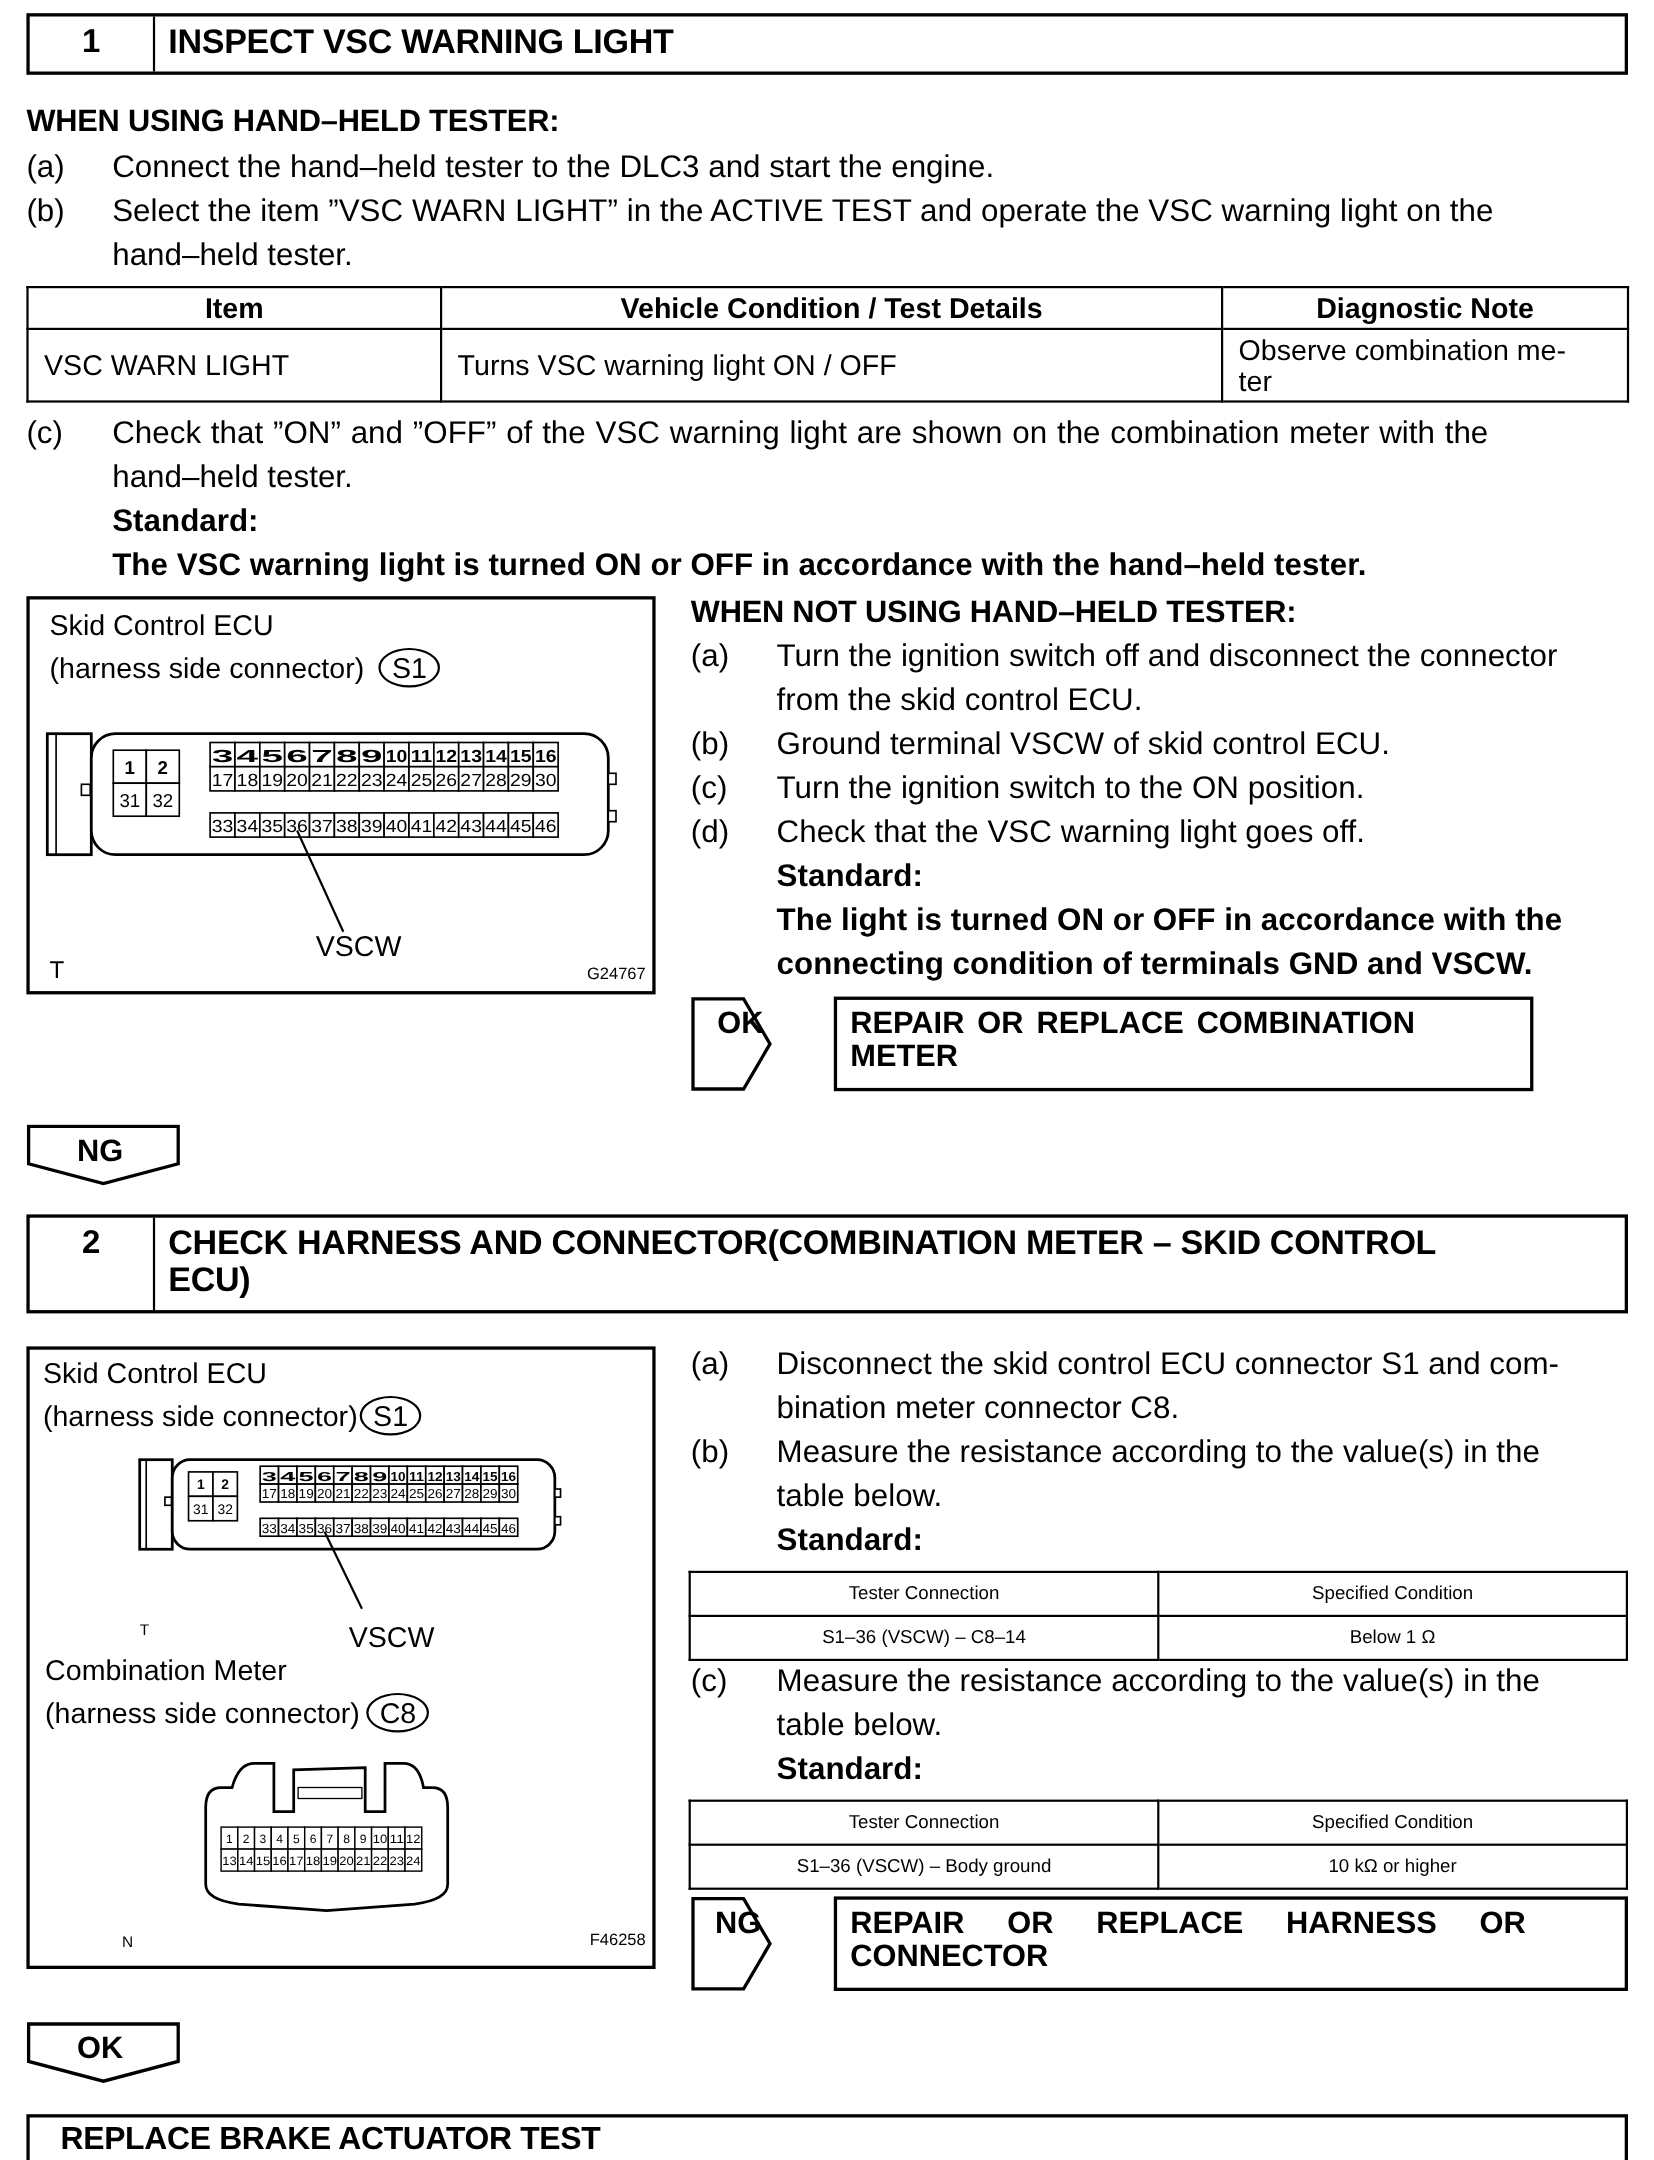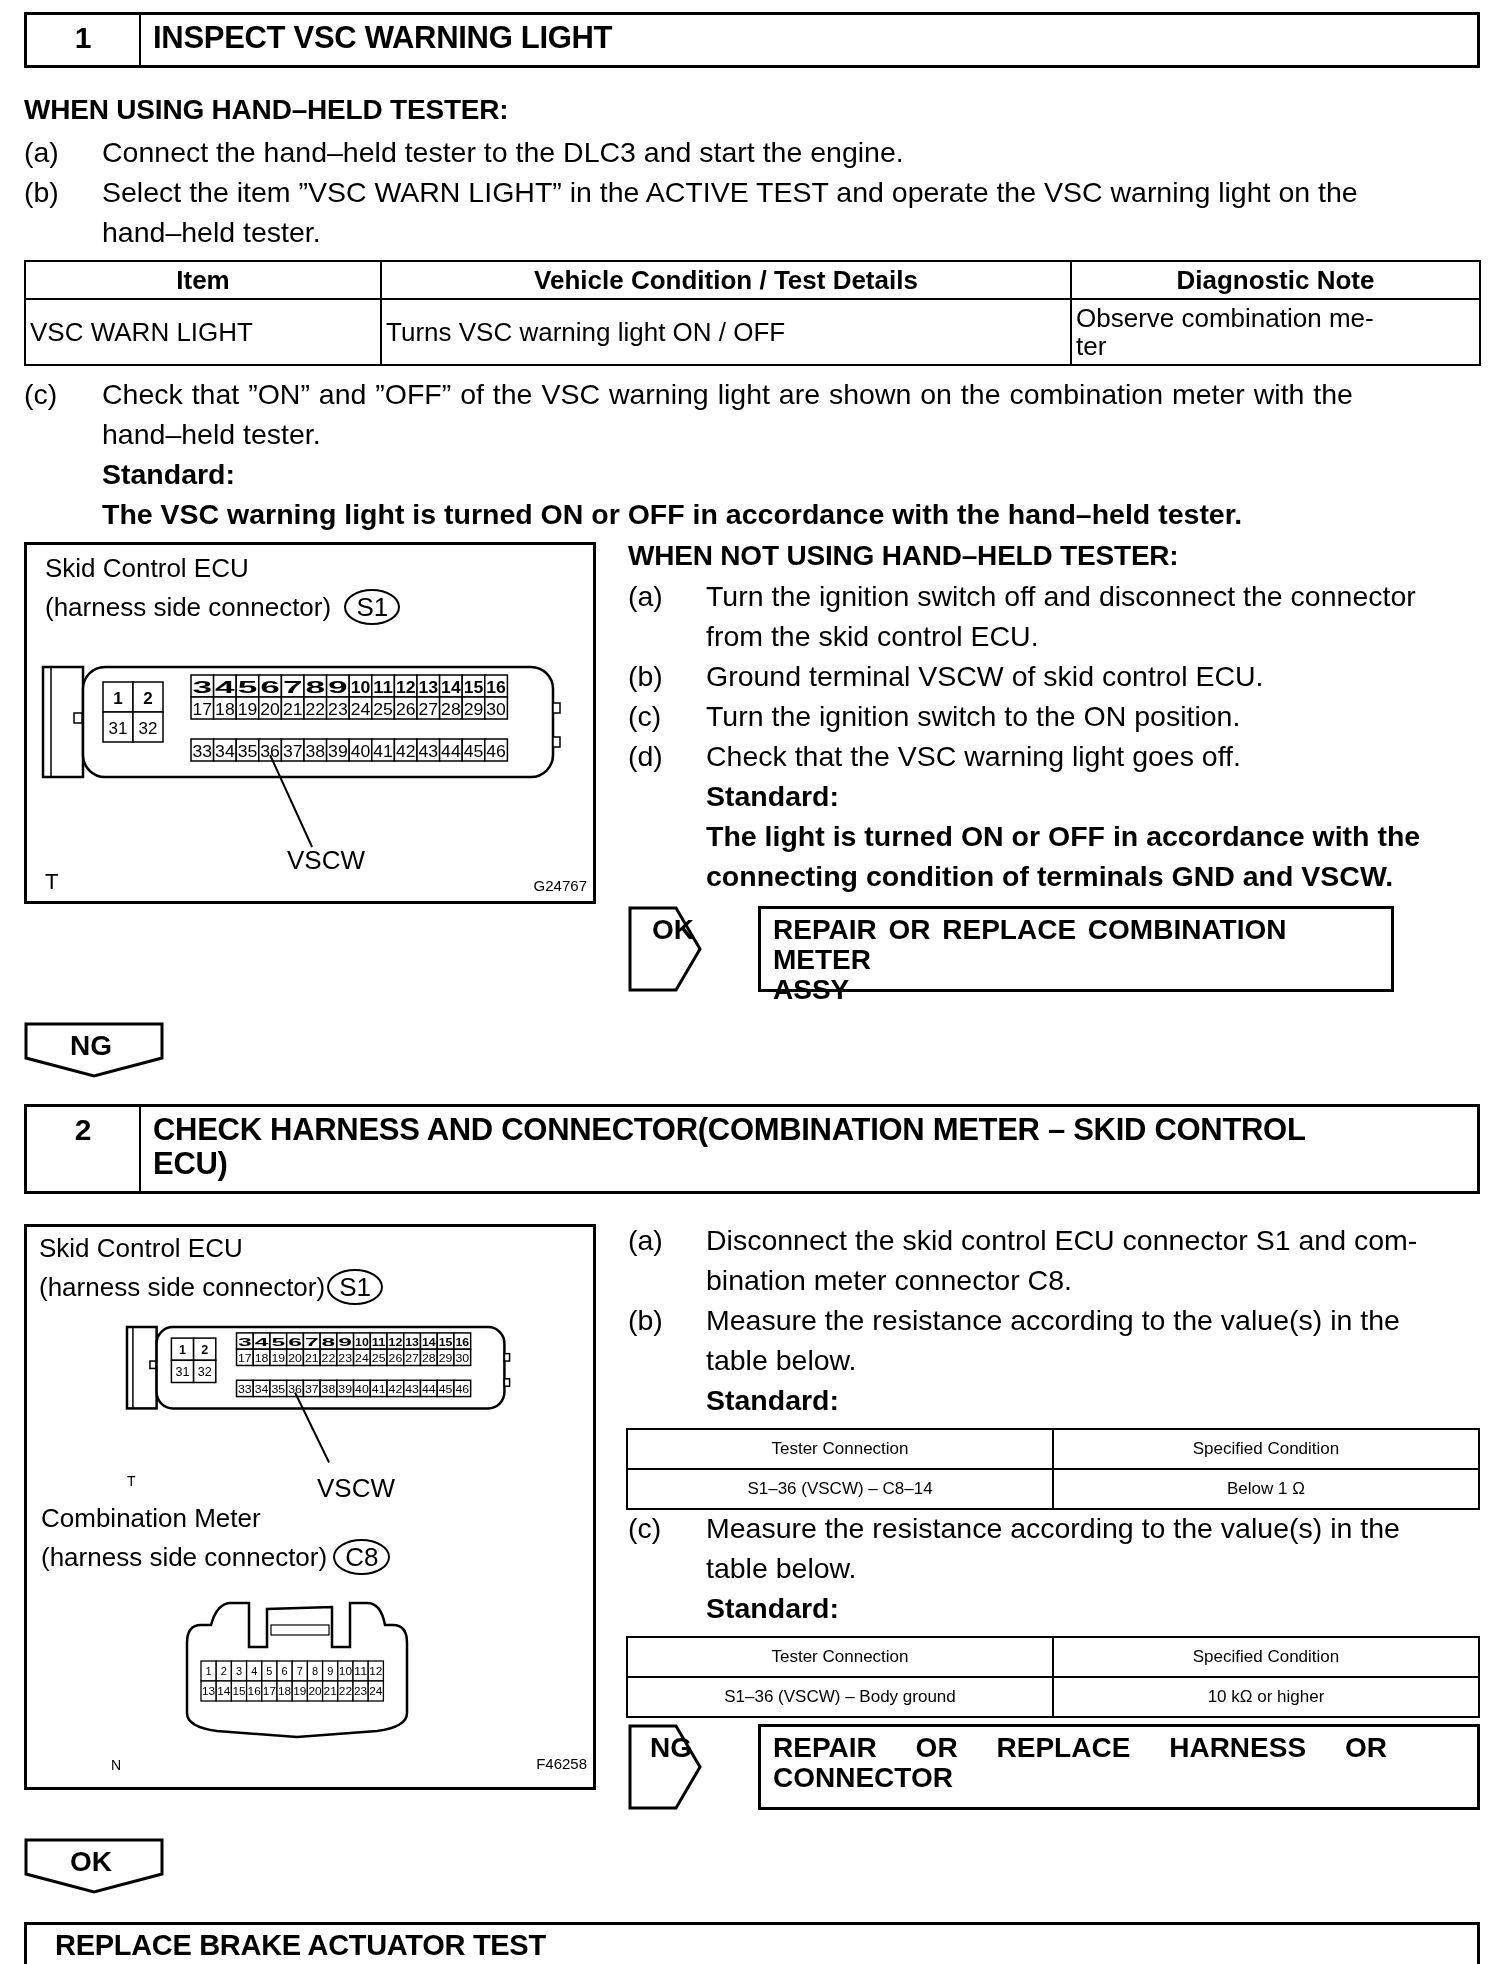--- a/index.html
+++ b/index.html
@@ -8,21 +8,21 @@
   .abs{position:absolute;}
   .stepbox{position:absolute;left:24px;width:1456px;border:3px solid #000;box-sizing:border-box;display:flex;}
   .stepnum{width:114px;border-right:2px solid #000;font-weight:bold;font-size:30px;text-align:center;box-sizing:border-box;padding-top:6px;}
   .steptitle{flex:1;font-weight:bold;font-size:31px;padding:6px 12px;line-height:34px;letter-spacing:-0.3px;}
   .h-bold{font-weight:bold;font-size:28px;letter-spacing:-0.2px;}
   .line{font-size:28.5px;line-height:40px;white-space:nowrap;}
   .lbl{position:absolute;left:0;}
   .txt{position:absolute;left:78px;}
   .bold{font-weight:bold;}
   table{border-collapse:collapse;}
-  .t1 td,.t1 th{border:2px solid #000;font-size:26px;padding:0 4px;}
+  .t1 td,.t1 th{border:2px solid #000;font-size:26px;padding:0 14px;}
   .t1 th{font-weight:bold;text-align:center;height:36px;}
   .t1 td{height:64px;}
   .t2 td{border:2px solid #000;font-size:17px;text-align:center;height:36px;}
   .figbox{position:absolute;border:3px solid #000;box-sizing:border-box;}
   .figtxt{position:absolute;font-size:26px;white-space:nowrap;text-align:right;}
   .ellipse{display:inline-block;border:2px solid #000;border-radius:50%;padding:0 10px;line-height:32px;font-size:26px;}
   .flag-right{position:absolute;}
   .flag-down{position:absolute;}
   .resultbox{position:absolute;border:3px solid #000;box-sizing:border-box;font-weight:bold;font-size:28px;line-height:30px;padding:6px 12px;}
 </style>
@@ -207,21 +207,20 @@
 <div class="abs line bold" style="left:706px;top:856px;">connecting condition of terminals GND and VSCW.</div>
 
 <div class="flag-right" style="left:628px;top:906px;width:124px;height:86px;">
   <svg width="124" height="86" class="abs" style="left:0;top:0">
     <polygon points="2,2 48,2 72,43 48,84 2,84" fill="#fff" stroke="#000" stroke-width="3"></polygon>
   </svg>
   <div class="abs bold" style="left:24px;top:8px;font-size:28px;">OK</div>
 </div>
 <div class="resultbox" style="left:758px;top:906px;width:636px;height:86px;">
   <div style="word-spacing:4px">REPAIR OR REPLACE COMBINATION METER</div>
-  <div>ASSY</div>
 </div>
 
 <div class="flag-down" style="left:24px;top:1022px;width:140px;height:56px;">
   <svg width="140" height="56" class="abs" style="left:0;top:0">
     <polygon points="2,2 138,2 138,36 70,54 2,36" fill="#fff" stroke="#000" stroke-width="3"></polygon>
   </svg>
   <div class="abs bold" style="left:46px;top:8px;font-size:28px;">NG</div>
 </div>
 
 <div class="stepbox" style="top:1104px;height:90px;">

